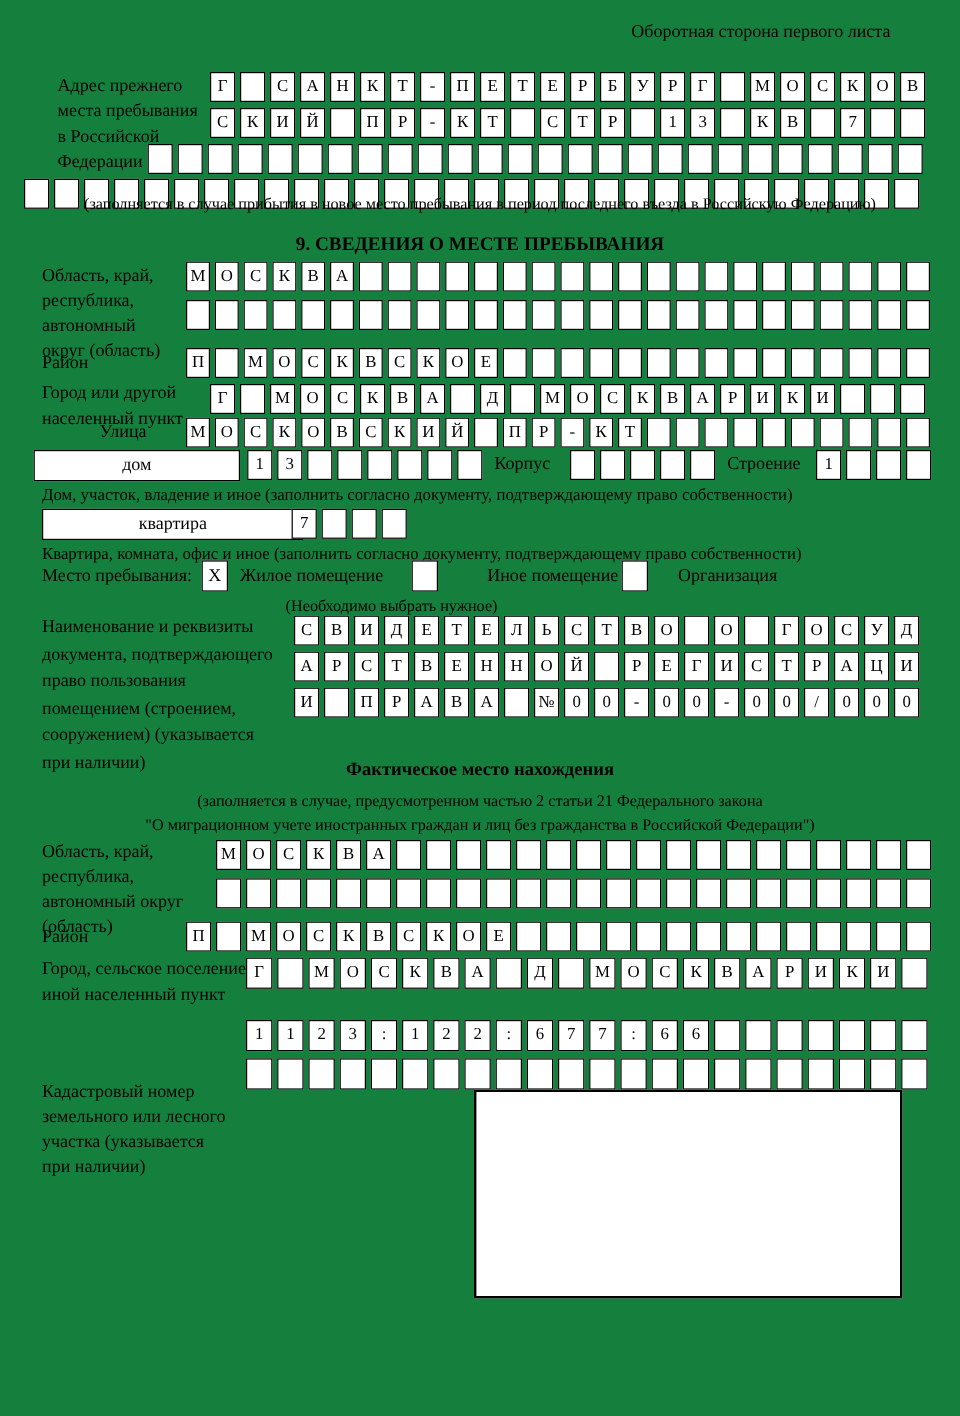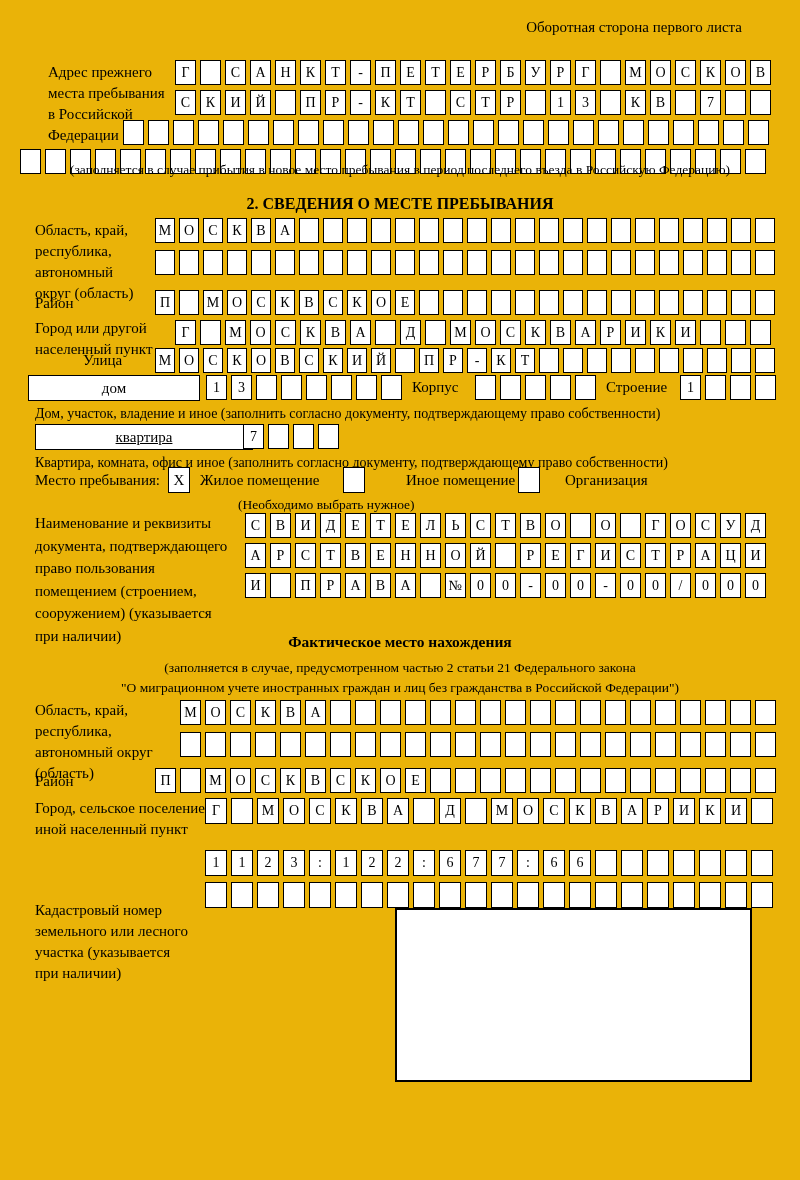--- a/index.html
+++ b/index.html
@@ -1,17 +1,17 @@
 <!DOCTYPE html>
 <html><head>
 <meta charset="utf-8">
 <style>
   html,body{margin:0;padding:0;background:#ffffff;}
   .page{
-    position:relative;width:800px;height:1180px;background:#eab308;
+    position:relative;width:800px;height:1180px;background:#15803d;
     font-family:"Liberation Serif","DejaVu Serif",serif;color:#000;
     overflow:hidden;
   }
   .abs{position:absolute;}
   .label{font-size:15px;line-height:21px;}
   .small{font-size:13.5px;line-height:19px;}
   .caption{font-size:14px;line-height:19.5px;}
   .center{left:0;width:800px;text-align:center;}
   .title{font-weight:bold;font-size:16px;}
   .subtitle{font-weight:bold;font-size:15.5px;}
@@ -153,21 +153,21 @@
       <span class="cell"></span>
       <span class="cell"></span>
       <span class="cell"></span>
       <span class="cell"></span>
       <span class="cell"></span>
       <span class="cell"></span>
       <span class="cell"></span>
     </div>
   <div class="abs small center" style="top:160px;">(заполняется в случае прибытия в новое место пребывания в период последнего въезда в Российскую Федерацию)</div>
 
-  <div class="abs title center" style="top:195px;">2. СВЕДЕНИЯ О МЕСТЕ ПРЕБЫВАНИЯ</div>
+  <div class="abs title center" style="top:195px;">9. СВЕДЕНИЯ О МЕСТЕ ПРЕБЫВАНИЯ</div>
 
   <div class="abs label" style="left:35px;top:220px;width:125px;">
       <div>Область, край,</div>
       <div>республика,</div>
       <div>автономный</div>
       <div>округ (область)</div>
     </div>
   <div class="abs boxrow c20" style="left:155px;top:218px;">
       <span class="cell">М</span>
       <span class="cell">О</span>
@@ -337,21 +337,21 @@
     </div>
   <div class="abs label" style="left:606px;top:377px;">Строение</div>
   <div class="abs boxrow" style="left:680px;top:375px;">
       <span class="cell">1</span>
       <span class="cell"></span>
       <span class="cell"></span>
       <span class="cell"></span>
     </div>
   <div class="abs caption" style="left:35px;top:404px;">Дом, участок, владение и иное (заполнить согласно документу, подтверждающему право собственности)</div>
 
-  <div class="abs wide-box" style="left:35px;top:424px;width:218px;text-decoration:underline;">квартира</div>
+  <div class="abs wide-box" style="left:35px;top:424px;width:218px;">квартира</div>
   <div class="abs boxrow" style="left:243px;top:424px;">
       <span class="cell">7</span>
       <span class="cell"></span>
       <span class="cell"></span>
       <span class="cell"></span>
     </div>
   <div class="abs caption" style="left:35px;top:453px;">Квартира, комната, офис и иное (заполнить согласно документу, подтверждающему право собственности)</div>
 
   <div class="abs label" style="left:35px;top:470px;">Место пребывания:</div>
   <div class="abs checkbox" style="left:168px;top:467px;">X</div>

